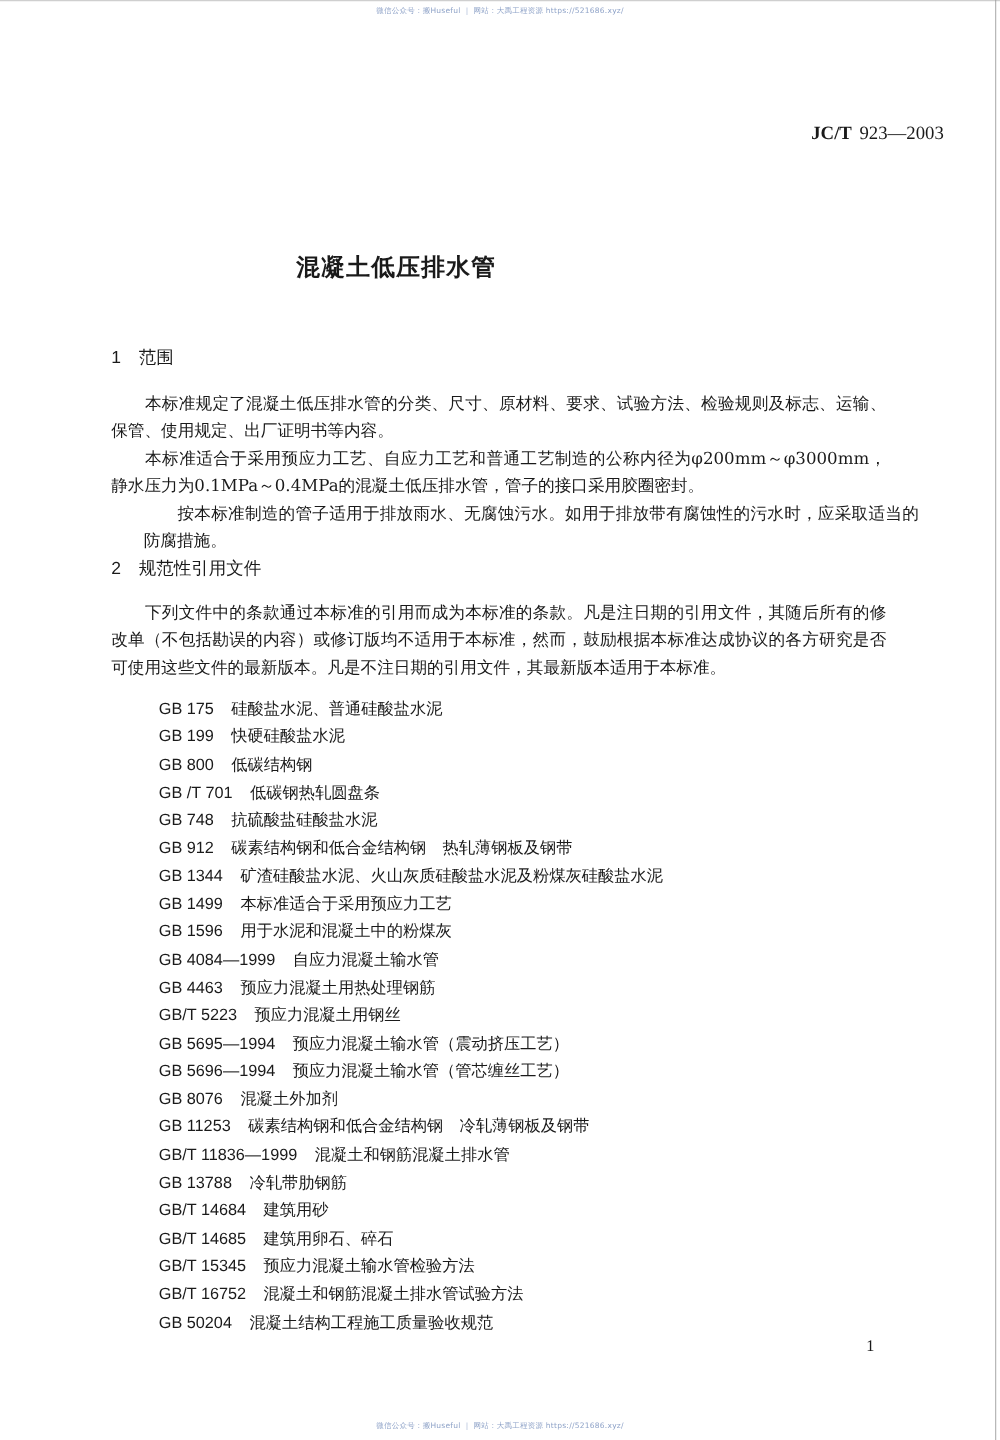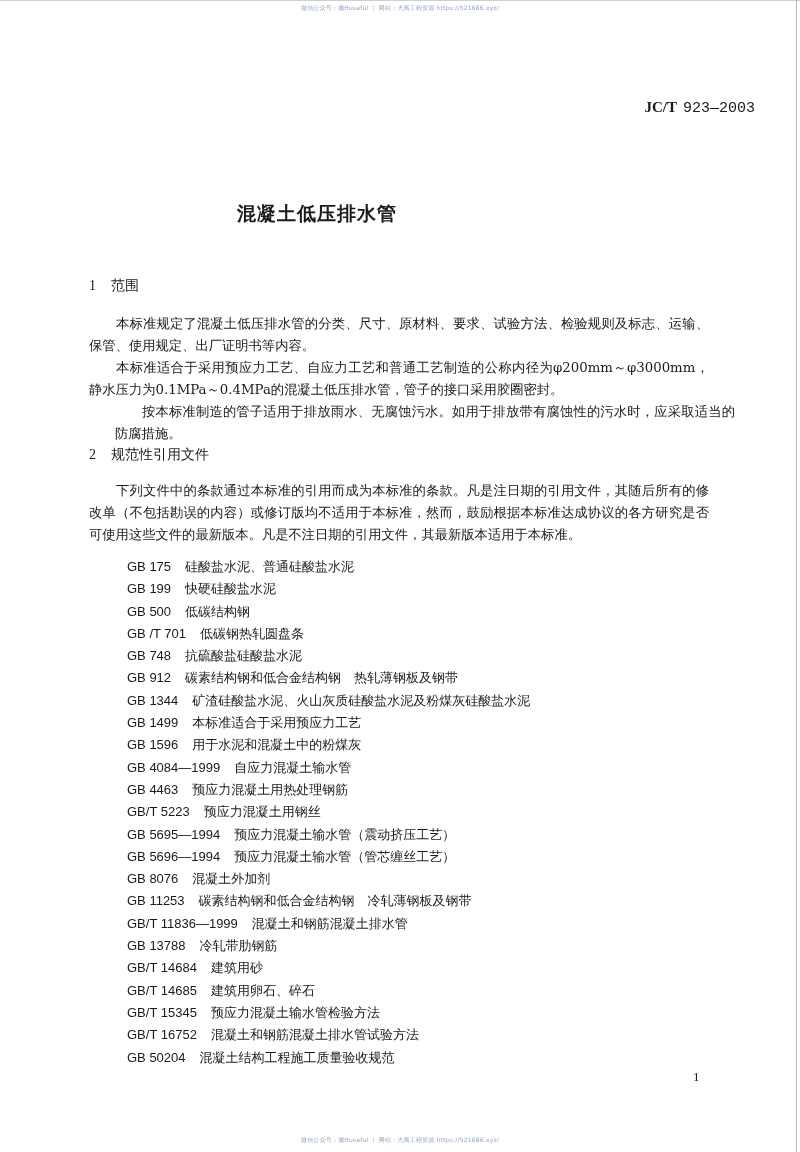--- a/index.html
+++ b/index.html
@@ -20,29 +20,29 @@
     background: #9a9a9a; opacity: 0.7;
   }
   .top-rule {
     position: absolute; left: 0; top: 1; width: 800px; height: 1px; background: #cfcfcf;
   }
   .std-no {
     position: absolute; top: 99px; right: 45px;
     font-size: 15px; font-weight: bold; color: #1a1a1a;
     font-family: "Liberation Serif", serif;
   }
-  .std-no .num { font-weight: normal; font-family: Liberation Mono, monospace; margin-left: 6px; margin-top: 12px; }
+  .std-no .num { font-weight: normal; font-family: Liberation Serif, serif; margin-left: 6px; margin-top: 12px; }
   .doc-title {
     position: absolute; top: 201px; left: 0; width: 634px; text-align: center;
     font-size: 19px; font-weight: bold; letter-spacing: 1px;
     font-family: "DejaVu Sans", sans-serif;
   }
   .section-head {
     position: absolute; left: 89px; font-size: 14px;
-    font-family: Liberation Serif, serif;
+    font-family: Liberation Sans, sans-serif;
   }
   .section-head .sec-num { display: inline-block; width: 22px; }
   .para {
     position: absolute; left: 89px; width: 620px;
     font-size: 13.3px; line-height: 22px; text-align: justify;
     text-indent: 27px;
   }
   .ref-list {
     position: absolute; left: 115px; top: 544px; margin: 12px; padding: 0; list-style: none;
     font-size: 13px;
@@ -76,21 +76,21 @@
 <div class="para" style="top:401px;margin-left:26px;">按本标准制造的管子适用于排放雨水、无腐蚀污水。如用于排放带有腐蚀性的污水时，应采取适当的防腐措施。</div>
 
 <div class="section-head" style="top:446px;">
   <span class="sec-num">2</span><span>规范性引用文件</span>
 </div>
 <div class="para" style="top:480px;">下列文件中的条款通过本标准的引用而成为本标准的条款。凡是注日期的引用文件，其随后所有的修改单（不包括勘误的内容）或修订版均不适用于本标准，然而，鼓励根据本标准达成协议的各方研究是否可使用这些文件的最新版本。凡是不注日期的引用文件，其最新版本适用于本标准。</div>
 
 <ul class="ref-list">
   <li><span class="ref-code">GB 175</span><span>硅酸盐水泥、普通硅酸盐水泥</span></li>
   <li><span class="ref-code">GB 199</span><span>快硬硅酸盐水泥</span></li>
-  <li><span class="ref-code">GB 500</span><span>低碳结构钢</span></li>
+  <li><span class="ref-code">GB 800</span><span>低碳结构钢</span></li>
   <li><span class="ref-code">GB /T 701</span><span>低碳钢热轧圆盘条</span></li>
   <li><span class="ref-code">GB 748</span><span>抗硫酸盐硅酸盐水泥</span></li>
   <li><span class="ref-code">GB 912</span><span>碳素结构钢和低合金结构钢　热轧薄钢板及钢带</span></li>
   <li><span class="ref-code">GB 1344</span><span>矿渣硅酸盐水泥、火山灰质硅酸盐水泥及粉煤灰硅酸盐水泥</span></li>
   <li><span class="ref-code">GB 1499</span><span>本标准适合于采用预应力工艺</span></li>
   <li><span class="ref-code">GB 1596</span><span>用于水泥和混凝土中的粉煤灰</span></li>
   <li><span class="ref-code">GB 4084—1999</span><span>自应力混凝土输水管</span></li>
   <li><span class="ref-code">GB 4463</span><span>预应力混凝土用热处理钢筋</span></li>
   <li><span class="ref-code">GB/T 5223</span><span>预应力混凝土用钢丝</span></li>
   <li><span class="ref-code">GB 5695—1994</span><span>预应力混凝土输水管（震动挤压工艺）</span></li>

